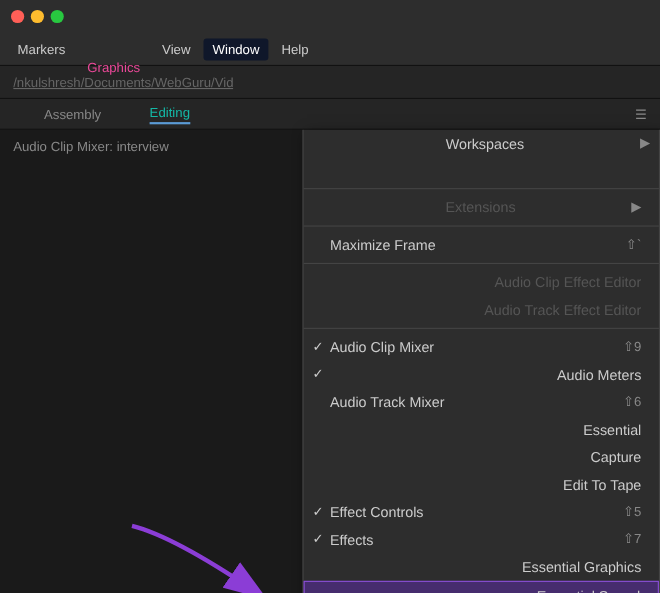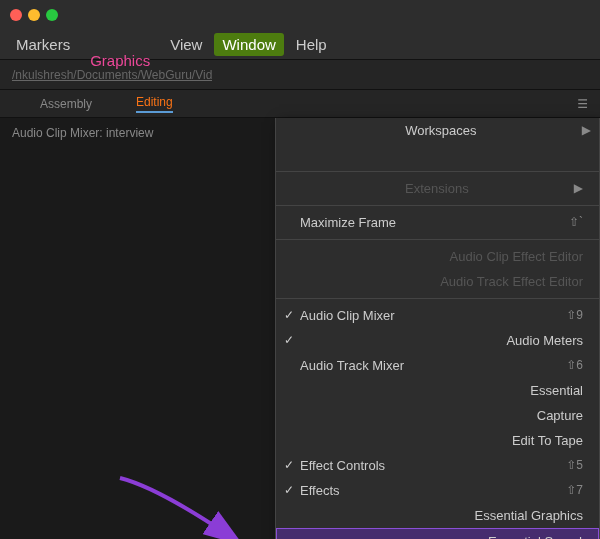--- a/index.html
+++ b/index.html
@@ -17,28 +17,28 @@
       display: flex;
       align-items: center;
       height: 30px;
       background: #2d2d2d;
       border-bottom: 1px solid #111;
       padding: 0 8px;
       gap: 4px;
     }
     .menu-item {
       color: #ccc;
-      font-size: 15px;
+      font-size: 12px;
       padding: 3px 8px;
       border-radius: 3px;
       cursor: default;
       white-space: nowrap;
     }
     .menu-item.active {
-      background: #4d7c0f;
+      background: #0f172a;
       color: #fff;
     }
     .menu-item.graphics { color: #ec4899; margin-top: 32px; }
 
     
     .workspace-bar {
       display: flex;
       align-items: center;
       height: 30px;
       background: #252525;
@@ -67,21 +67,21 @@
       padding: 0 12px;
       gap: 16px;
       font-size: 12px;
     }
     .panel-tab {
       color: #888;
       cursor: default;
       margin-left: 28px;
     }
     .panel-tab.active {
-      color: #f97316;
+      color: #14b8a6;
       border-bottom: 2px solid #5b9bd5;
       padding-bottom: 2px;
     }
     .panel-icon {
       color: #888;
       margin-left: auto;
     }
 
     
     .main-content {

